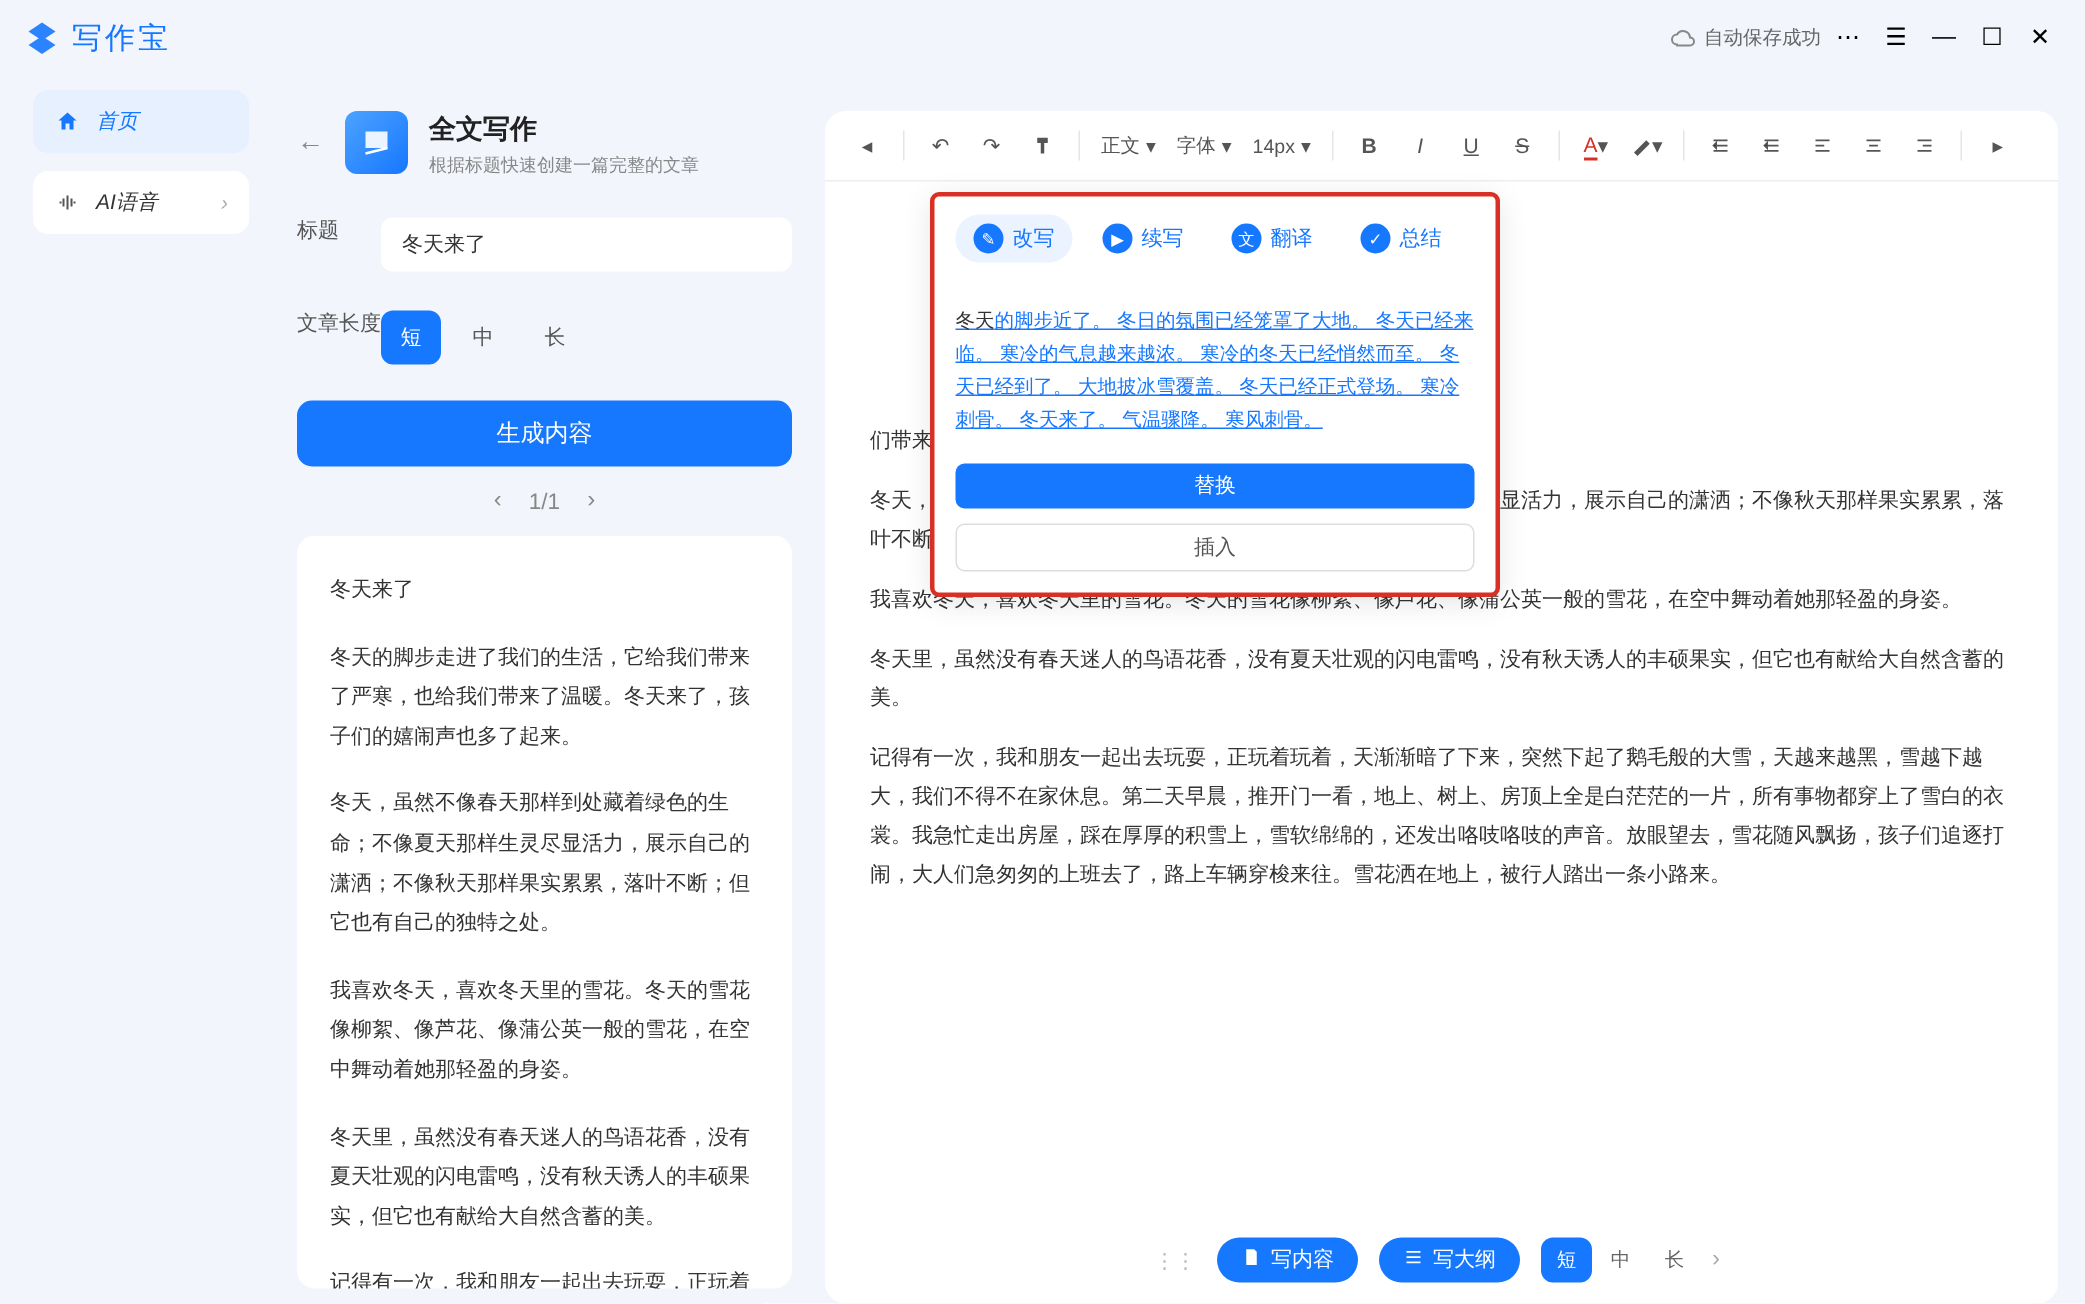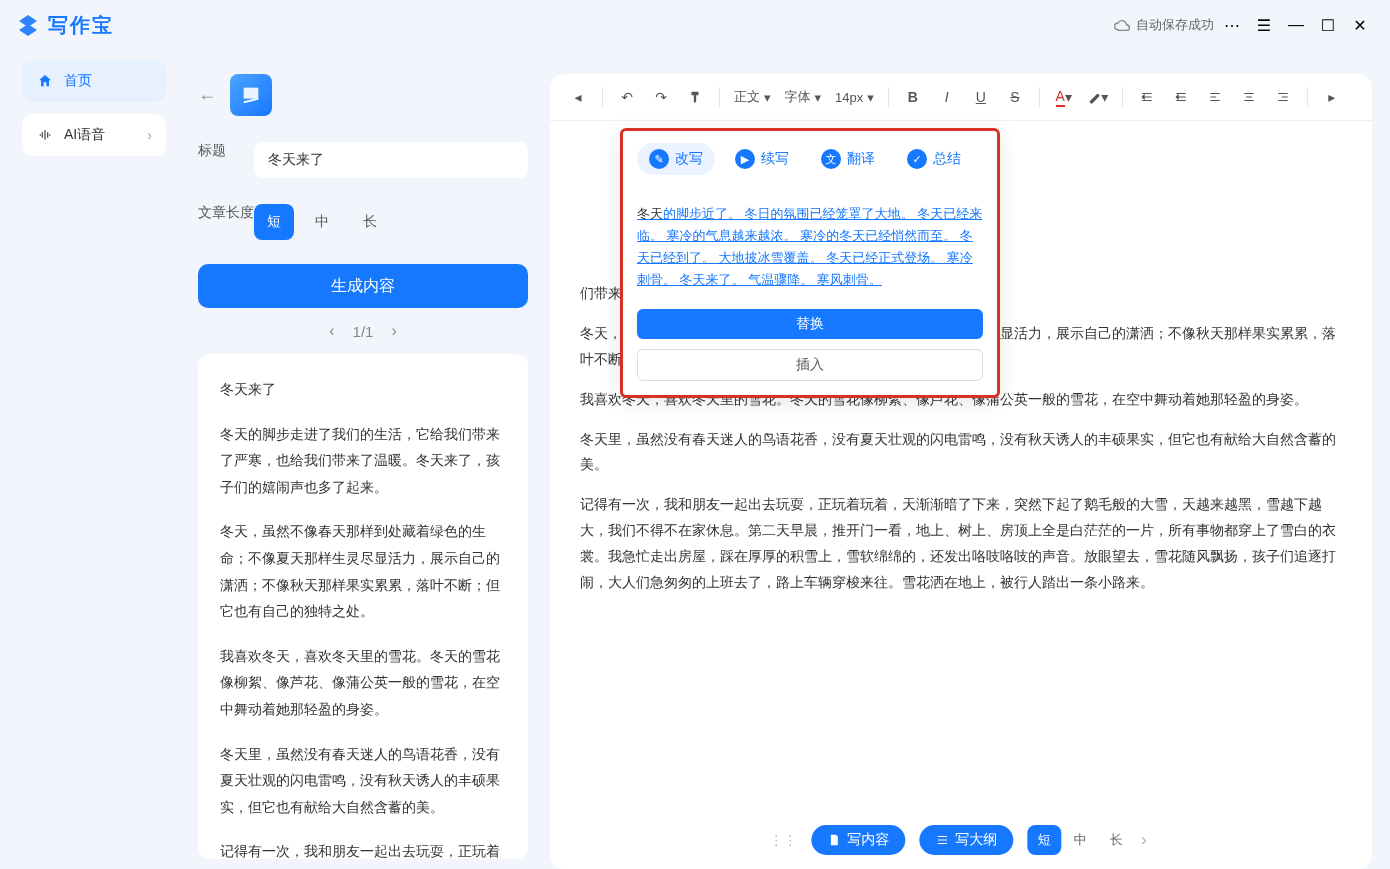--- a/index.html
+++ b/index.html
@@ -1,25 +1,25 @@
 <!DOCTYPE html>
 <html><head>
 <meta charset="utf-8">
 <style>
 * { margin: 0; padding: 0; box-sizing: border-box; font-family: "Microsoft YaHei", -apple-system, sans-serif; }
 body { background: #f2f6fc; width: 1390px; height: 869px; overflow: hidden; }
 .titlebar { height: 50px; display: flex; align-items: center; padding: 0 16px; justify-content: space-between; }
 .logo-area { display: flex; align-items: center; gap: 8px; }
 .logo-icon { width: 24px; height: 24px; }
-.logo-text { font-size: 20px; font-weight: bold; color: #1677ff; letter-spacing: 2px; }
+.logo-text { font-size: 20px; font-weight: normal; color: #1677ff; letter-spacing: 2px; }
 .titlebar-right { display: flex; align-items: center; gap: 4px; }
 .autosave { display: flex; align-items: center; gap: 6px; color: #666; font-size: 13px; }
 .win-btn { width: 28px; height: 28px; display: flex; align-items: center; justify-content: center; cursor: pointer; }
 .main { display: flex; height: calc(100% - 50px); }
-.sidebar { width: 180px; padding: 10px 14px 10px 22px; display: flex; flex-direction: column; gap: 12px; }
+.sidebar { width: 180px; padding: 10px 14px 10px 22px; display: flex; flex-direction: column; gap: 12px; font-style: italic; }
 .side-item { display: flex; align-items: center; gap: 10px; padding: 12px 14px; border-radius: 10px; background: #fff; font-size: 14px; color: #333; cursor: pointer; }
 .side-item.active { background: #e6f0ff; color: #1677ff; font-weight: 500; }
 .side-item .chev { margin-left: auto; color: #aaa; }
 .side-icon { width: 18px; height: 18px; display: flex; align-items: center; justify-content: center; }
 .left-panel { width: 360px; padding: 24px 12px 0 18px; display: flex; flex-direction: column; }
 .panel-head { display: flex; align-items: flex-start; gap: 14px; }
 .back-btn { font-size: 18px; color: #888; margin-top: 10px; cursor: pointer; }
 .panel-icon { width: 42px; height: 42px; border-radius: 8px; background: linear-gradient(135deg,#4da3ff,#1677ff); display: flex; align-items: center; justify-content: center; }
 .panel-title { font-size: 18px; font-weight: 600; color: #222; }
 .panel-sub { font-size: 12px; color: #888; margin-top: 4px; }
@@ -47,21 +47,21 @@
 .ai-tab.active { background: #eaf3ff; }
 .ai-tab-icon { width: 20px; height: 20px; border-radius: 50%; background: #1677ff; display: flex; align-items: center; justify-content: center; color: #fff; font-size: 11px; }
 .ai-tab.active .ai-tab-icon { background: #1677ff; }
 .ai-result { font-size: 13px; color: #1677ff; line-height: 1.7; text-decoration: underline; margin-top: 28px; }
 .ai-result .plain { color: #333; text-decoration: none; }
 .ai-actions { display: flex; justify-content: flex-end; gap: 10px; margin-top: 18px; flex-direction: column; }
 .btn-primary { background: #1677ff; color: #fff; border: none; border-radius: 6px; padding: 6px 18px; font-size: 14px; cursor: pointer; }
 .btn-default { background: #fff; color: #555; border: 1px solid #ddd; border-radius: 6px; padding: 6px 16px; font-size: 14px; cursor: pointer; }
 .bottom-bar { position: absolute; bottom: 14px; left: 50%; transform: translateX(-50%); display: flex; align-items: center; gap: 14px; }
 .drag-handle { color: #bbb; font-size: 14px; cursor: move; }
-.pill { display: flex; align-items: center; gap: 6px; padding: 6px 16px; border-radius: 18px; font-size: 14px; cursor: pointer; }
+.pill { display: flex; align-items: flex-start; gap: 6px; padding: 6px 16px; border-radius: 18px; font-size: 14px; cursor: pointer; }
 .pill.blue { background: #1677ff; color: #fff; }
 .len-pills { display: flex; align-items: center; gap: 2px; }
 .len-pill { width: 34px; height: 30px; display: flex; align-items: center; justify-content: center; border-radius: 8px; font-size: 13px; color: #666; cursor: pointer; }
 .len-pill.active { background: #1677ff; color: #fff; }
 .len-arrow { color: #aaa; cursor: pointer; padding: 0 6px; }
 .bold { font-weight: bold; }
 .italic { font-style: italic; }
 .underline-btn { text-decoration: underline; }
 .strike { text-decoration: line-through; }
 .color-a { color: #d93025; border-bottom: 2px solid #d93025; padding-bottom: 1px; }
@@ -114,20 +114,24 @@
 
   <div class="left-panel">
     <div class="panel-head">
       <span class="back-btn">←</span>
       <div class="panel-icon">
         <svg width="22" height="22" viewBox="0 0 24 24">
             <rect x="4" y="4" width="16" height="12" fill="#fff" opacity=".9"></rect>
             <path stroke="#fff" stroke-width="2" d="M4 20l16-4"></path>
           </svg>
       </div>
+      <div>
+        <div class="panel-title">全文写作</div>
+        <div class="panel-sub">根据标题快速创建一篇完整的文章</div>
+      </div>
     </div>
     <div class="form-row">
       <span class="form-label">标题</span>
       <input class="title-input" value="冬天来了" style="">
     </div>
     <div class="form-row">
       <span class="form-label">文章长度</span>
       <div style="display:flex;gap:8px">
         <div class="len-btn active">短</div>
         <div class="len-btn">中</div>

